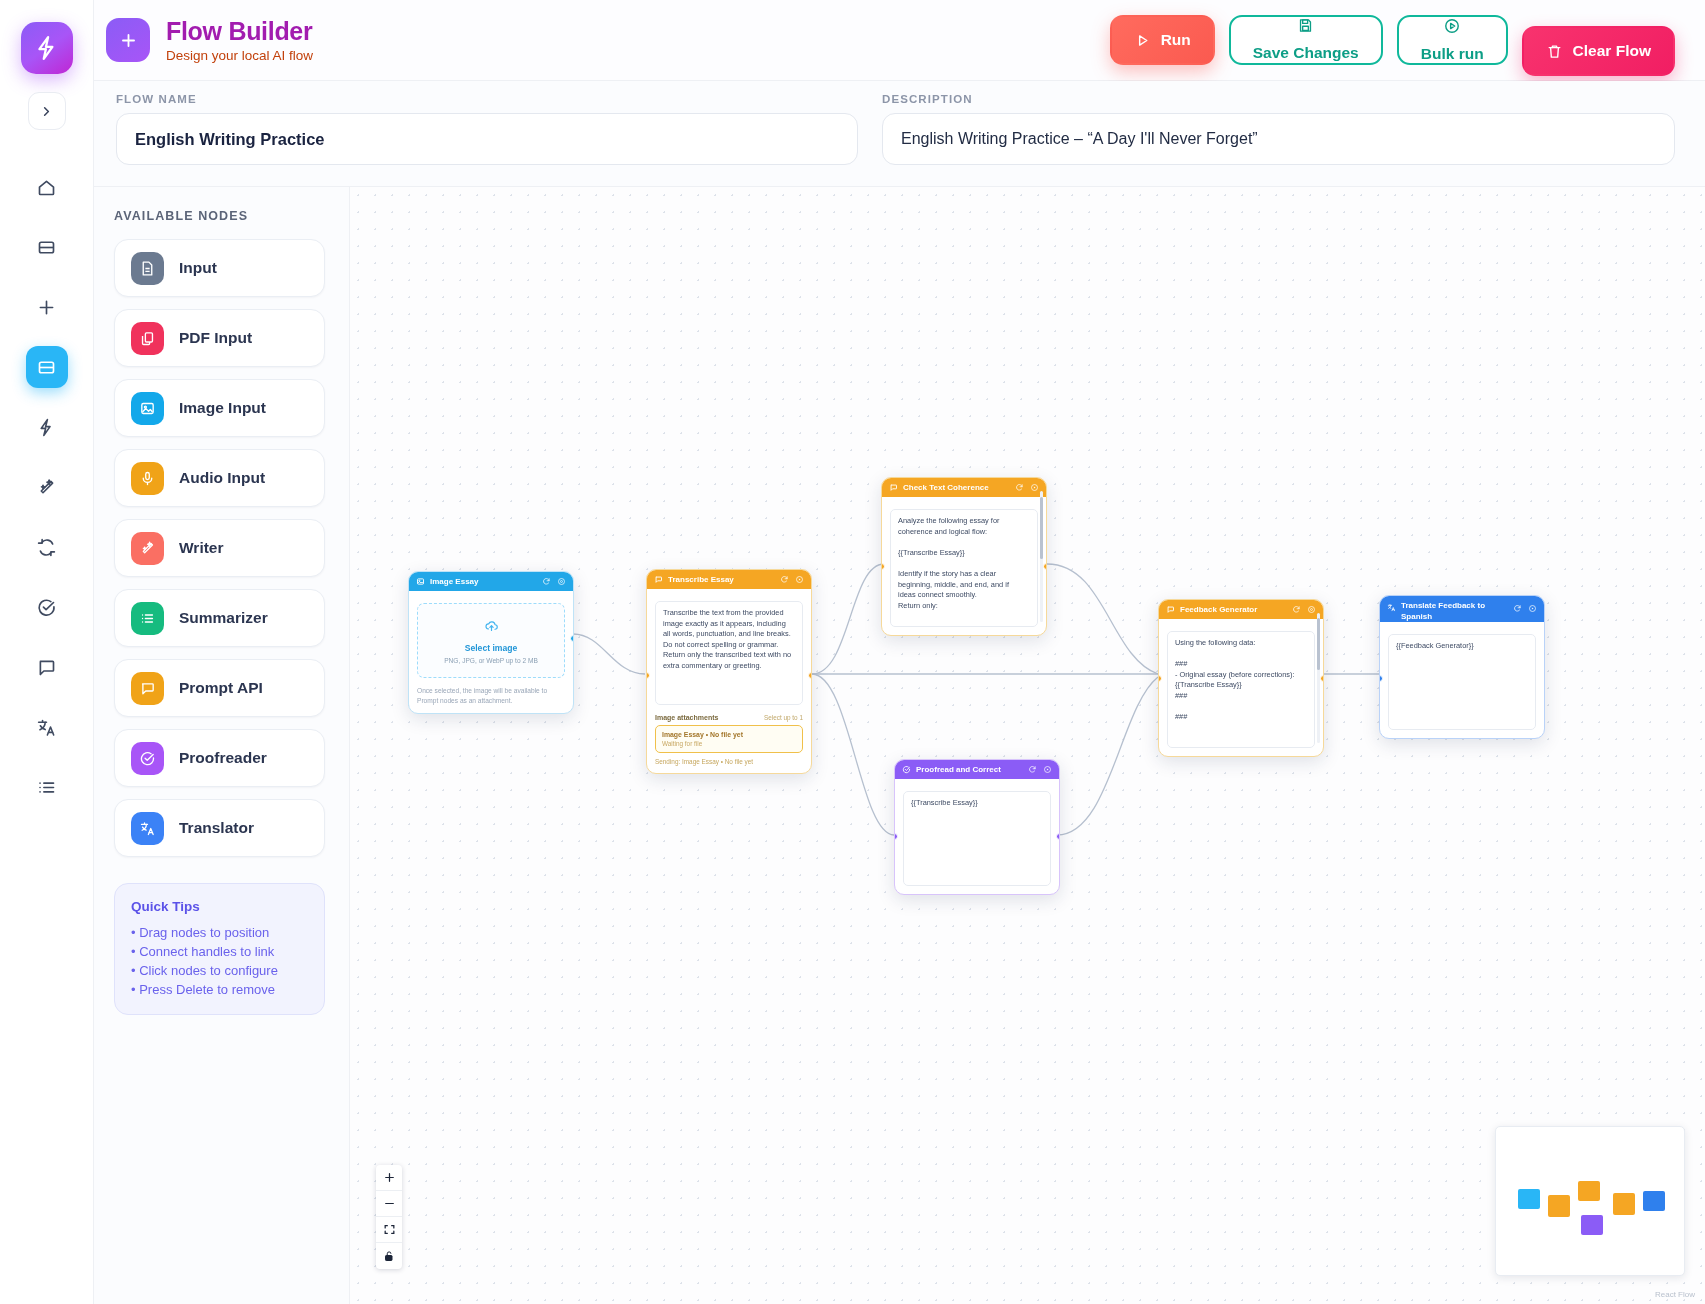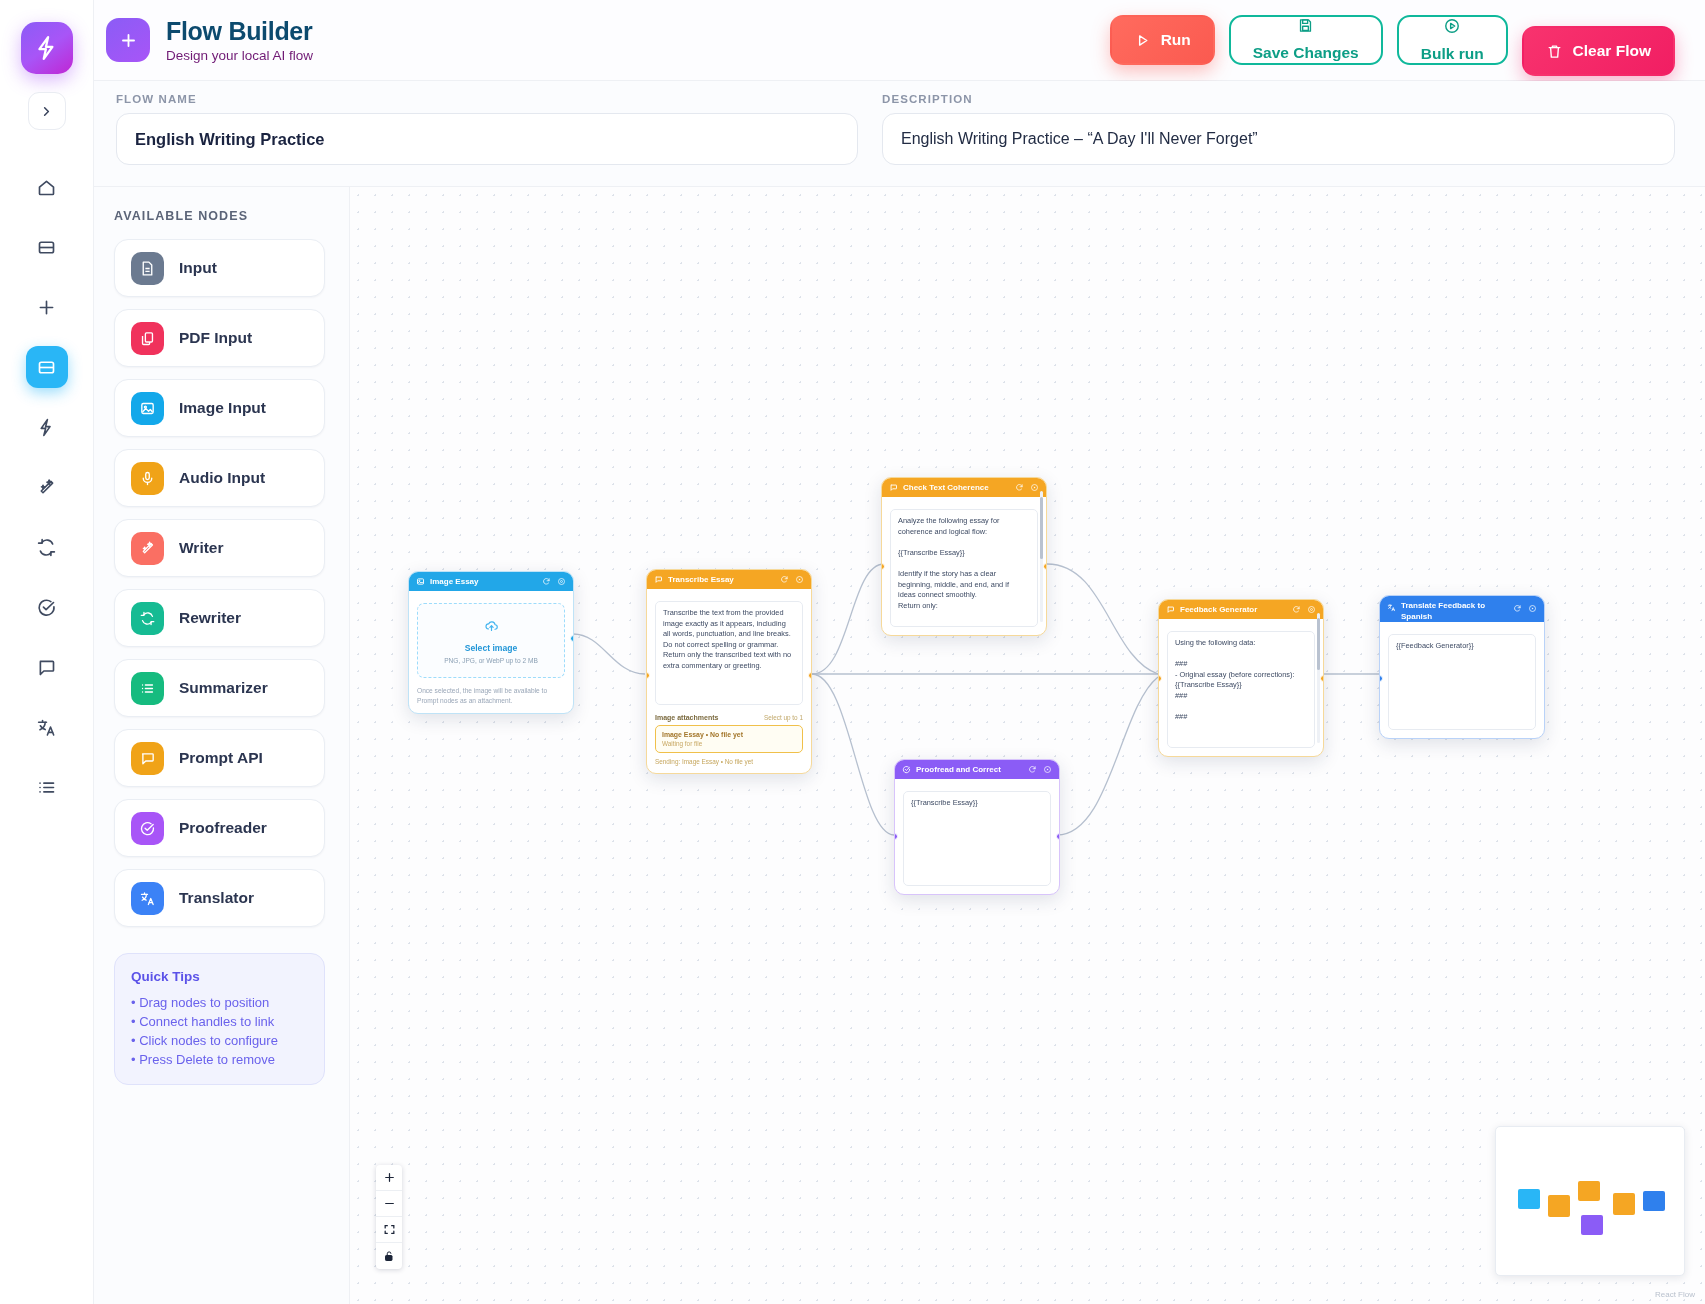--- a/index.html
+++ b/index.html
@@ -48,22 +48,22 @@
     background: #fdfdff; border-bottom: 1px solid #eef0f4;
     display: flex; align-items: center; padding: 0 30px 0 12px; gap: 16px;
   }
   .brand-badge {
     width: 44px; height: 44px; border-radius: 13px;
     background: linear-gradient(145deg,#8b5cf6,#a855f7);
     display: flex; align-items: center; justify-content: center;
     color: #fff; font-size: 24px; font-weight: 300; line-height: 1;
   }
   .brand-txt { display: flex; flex-direction: column; justify-content: center; }
-  .brand-title { font-size: 25px; font-weight: 700; color: #0c4a6e; letter-spacing: -.3px; }
-  .brand-sub { font-size: 13.5px; color: #701a75; margin-top: 2px; }
+  .brand-title { font-size: 25px; font-weight: 700; color: #a21caf; letter-spacing: -.3px; }
+  .brand-sub { font-size: 13.5px; color: #c2410c; margin-top: 2px; }
   .topbar-spacer { flex: 1; }
   .btns { display: flex; align-items: center; gap: 14px; }
   .btn {
     height: 50px; border-radius: 13px; padding: 0 22px;
     display: inline-flex; align-items: center; gap: 10px;
     font-size: 15.5px; font-weight: 700; cursor: pointer; white-space: nowrap;
     border: 2px solid transparent; background: #fff;
   }
   .btn-run { background: linear-gradient(135deg,#ff6b5e,#fb5a50); color:#fff;
     box-shadow: 0 7px 18px rgba(251,90,80,.36); }
@@ -389,31 +389,20 @@
           <div class="node-ico" style="background:#fa6f63">
             <svg width="17" height="17" viewBox="0 0 24 24" fill="none" stroke="#fff" stroke-width="1.8" stroke-linecap="round" stroke-linejoin="round">
                 <path d="M17 5 6 16l2 2L19 7z"></path>
                 <path d="M15 3 15.8 5.2 18 6 15.8 6.8 15 9 14.2 6.8 12 6 14.2 5.2z"></path>
                 <path d="M8 10 8.5 11.4 9.9 11.9 8.5 12.4 8 13.8 7.5 12.4 6.1 11.9 7.5 11.4z"></path>
               </svg>
           </div>
           <div class="node-label">Writer</div>
         </div>
 
-        <div class="node-item">
-          <div class="node-ico" style="background:#16bb93">
-            <svg width="17" height="17" viewBox="0 0 24 24" fill="none" stroke="#fff" stroke-width="1.9" stroke-linecap="round" stroke-linejoin="round">
-                <path d="M19 9a7 7 0 0 0-12-2.5"></path>
-                <path d="M5 15a7 7 0 0 0 12 2.5"></path>
-                <path d="M7 3.5v4H3.2"></path>
-                <path d="M17 20.5v-4h3.8"></path>
-              </svg>
-          </div>
-          <div class="node-label">Rewriter</div>
-        </div>
 
         <div class="node-item">
           <div class="node-ico" style="background:#16bb7f">
             <svg width="17" height="17" viewBox="0 0 24 24" fill="none" stroke="#fff" stroke-width="1.9" stroke-linecap="round">
                 <path d="M9 7h10M9 12h10M9 17h10"></path>
                 <path d="M5 7h.01M5 12h.01M5 17h.01"></path>
               </svg>
           </div>
           <div class="node-label">Summarizer</div>
         </div>

